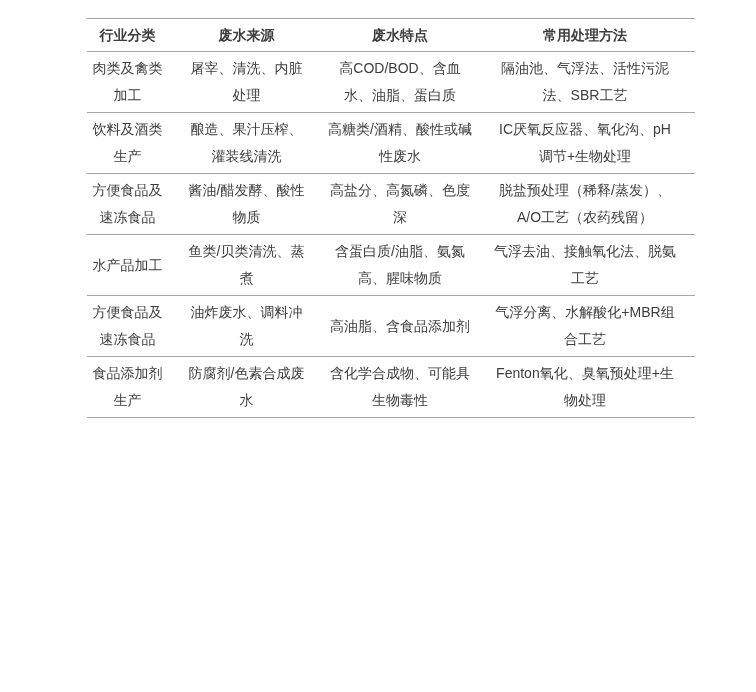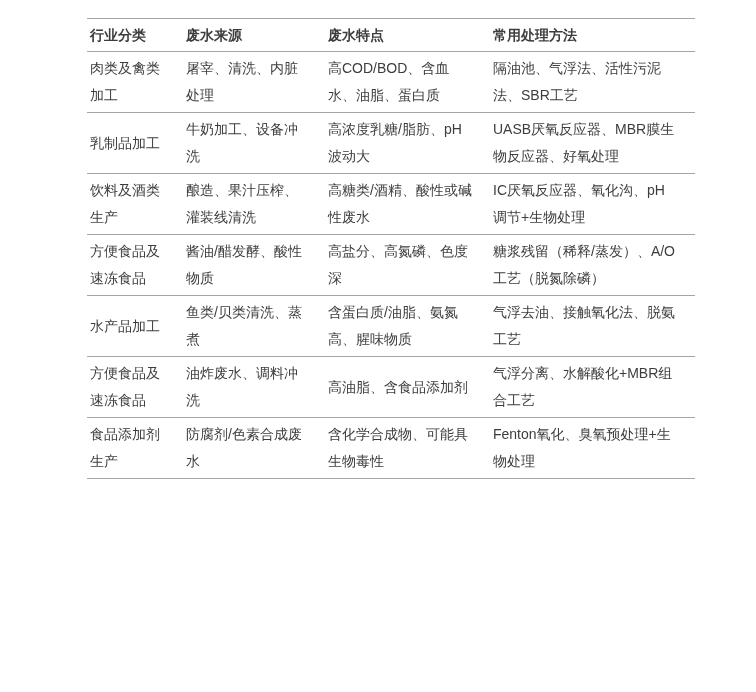--- a/index.html
+++ b/index.html
@@ -22,21 +22,21 @@
     table-layout: fixed;
     border-collapse: collapse;
     border-top: 1px solid #a6a6a6;
   }
   table.data-table tr {
     border-bottom: 1px solid #a6a6a6;
   }
   th, td {
     font-size: 14px;
     color: #3d3d3d;
-    text-align: left;
+    text-align: center;
     vertical-align: middle;
     padding: 3px 18px 3px 3px;
     line-height: 27px;
     word-break: break-word;
   }
   thead th {
     font-weight: bold;
     height: 26px;
     line-height: 20px;
   }
@@ -70,36 +70,30 @@
       </tr>
     </thead>
     <tbody>
       <tr>
         <th class="row-head">肉类及禽类加工</th>
         <td>屠宰、清洗、内脏处理</td>
         <td>高COD/BOD、含血水、油脂、蛋白质</td>
         <td>隔油池、气浮法、活性污泥法、SBR工艺</td>
       </tr>
       <tr>
-        <th class="row-head">乳制品加工</th>
-        <td>牛奶加工、设备冲洗</td>
-        <td>高浓度乳糖/脂肪、pH波动大</td>
-        <td>UASB厌氧反应器、MBR膜生物反应器、好氧处理</td>
-      </tr>
-      <tr>
         <th class="row-head">饮料及酒类生产</th>
         <td>酿造、果汁压榨、灌装线清洗</td>
         <td>高糖类/酒精、酸性或碱性废水</td>
         <td>IC厌氧反应器、氧化沟、pH调节+生物处理</td>
       </tr>
       <tr>
         <th class="row-head">方便食品及速冻食品</th>
         <td>酱油/醋发酵、酸性物质</td>
         <td>高盐分、高氮磷、色度深</td>
-        <td>糖浆残留（稀释/蒸发）、A/O工艺（脱氮除磷）</td>
+        <td>脱盐预处理（稀释/蒸发）、A/O工艺（农药残留）</td>
       </tr>
       <tr>
         <th class="row-head">水产品加工</th>
         <td>鱼类/贝类清洗、蒸煮</td>
         <td>含蛋白质/油脂、氨氮高、腥味物质</td>
         <td>气浮去油、接触氧化法、脱氨工艺</td>
       </tr>
       <tr>
         <th class="row-head">方便食品及速冻食品</th>
         <td>油炸废水、调料冲洗</td>

